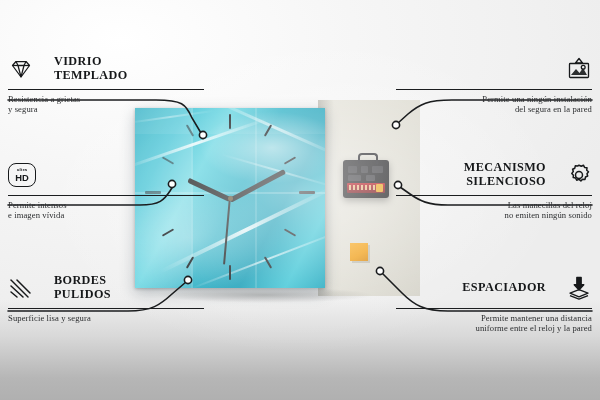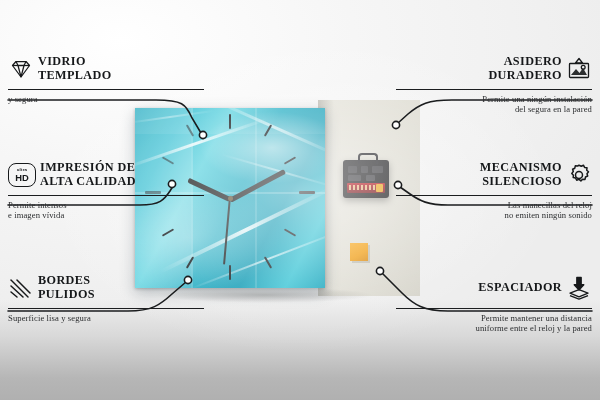--- a/index.html
+++ b/index.html
@@ -33,21 +33,21 @@
 
   
   #connectors{position:absolute;left:0;top:0;width:600px;height:400px;}
 
   
   .feat{position:absolute;width:196px;}
   .feat.left{left:8px;text-align:left;}
   .feat.right{right:8px;text-align:right;}
 
   .feat-head{
-    display:flex;align-items:center;gap:4px;
+    display:flex;align-items:center;gap:20px;
     min-height:34px;
   }
   .feat.right .feat-head{justify-content:flex-end;}
   .feat.left  .feat-head{justify-content:flex-start;}
 
   .feat-title{
     font-family:"Liberation Serif", serif;
     font-weight:700;
     font-size:12.2px;
     line-height:13.6px;
@@ -231,33 +231,30 @@
         </g>
           </svg>
       </span>
       <span>
         <div class="feat-title">VIDRIO</div>
         <div class="feat-title">TEMPLADO</div>
       </span>
     </div>
     <div class="rule"></div>
     <div class="feat-desc">
+      <div>Resistencia a grietas</div>
       <div>y segura</div>
     </div>
   </div>
 
   <div class="feat left" style="top:158px;">
     <div class="feat-head">
       <span class="hdbox">
         <span class="u">ultra</span>
         <span class="h">HD</span>
-      </span>
-      <span>
-        <div class="feat-title">IMPRESIÓN DE</div>
-        <div class="feat-title">ALTA CALIDAD</div>
       </span>
     </div>
     <div class="rule"></div>
     <div class="feat-desc">
       <div>Permite intensos</div>
       <div>e imagen vívida</div>
     </div>
   </div>
 
   <div class="feat left" style="top:271px;">
@@ -278,24 +275,20 @@
       </span>
     </div>
     <div class="rule"></div>
     <div class="feat-desc">
       <div>Superficie lisa y segura</div>
     </div>
   </div>
 
   <div class="feat right" style="top:52px;">
     <div class="feat-head">
-      <span>
-        <div class="feat-title">ASIDERO</div>
-        <div class="feat-title">DURADERO</div>
-      </span>
       <span class="ico">
         <svg viewBox="0 0 26 26">
             <g fill="none" stroke="#17191b" stroke-width="1.3" stroke-linejoin="round">
           <path d="M13 2.5 L9.5 7 H16.5 Z"></path>
           <rect x="3.5" y="7.5" width="19" height="14" rx="0.8"></rect>
           <path d="M5 19 L10 13 L13.5 17 L17 12 L21 19 Z" fill="#17191b" stroke="none" opacity=".9"></path>
           <circle cx="17.2" cy="11.2" r="1.9"></circle>
         </g>
           </svg>
       </span>

